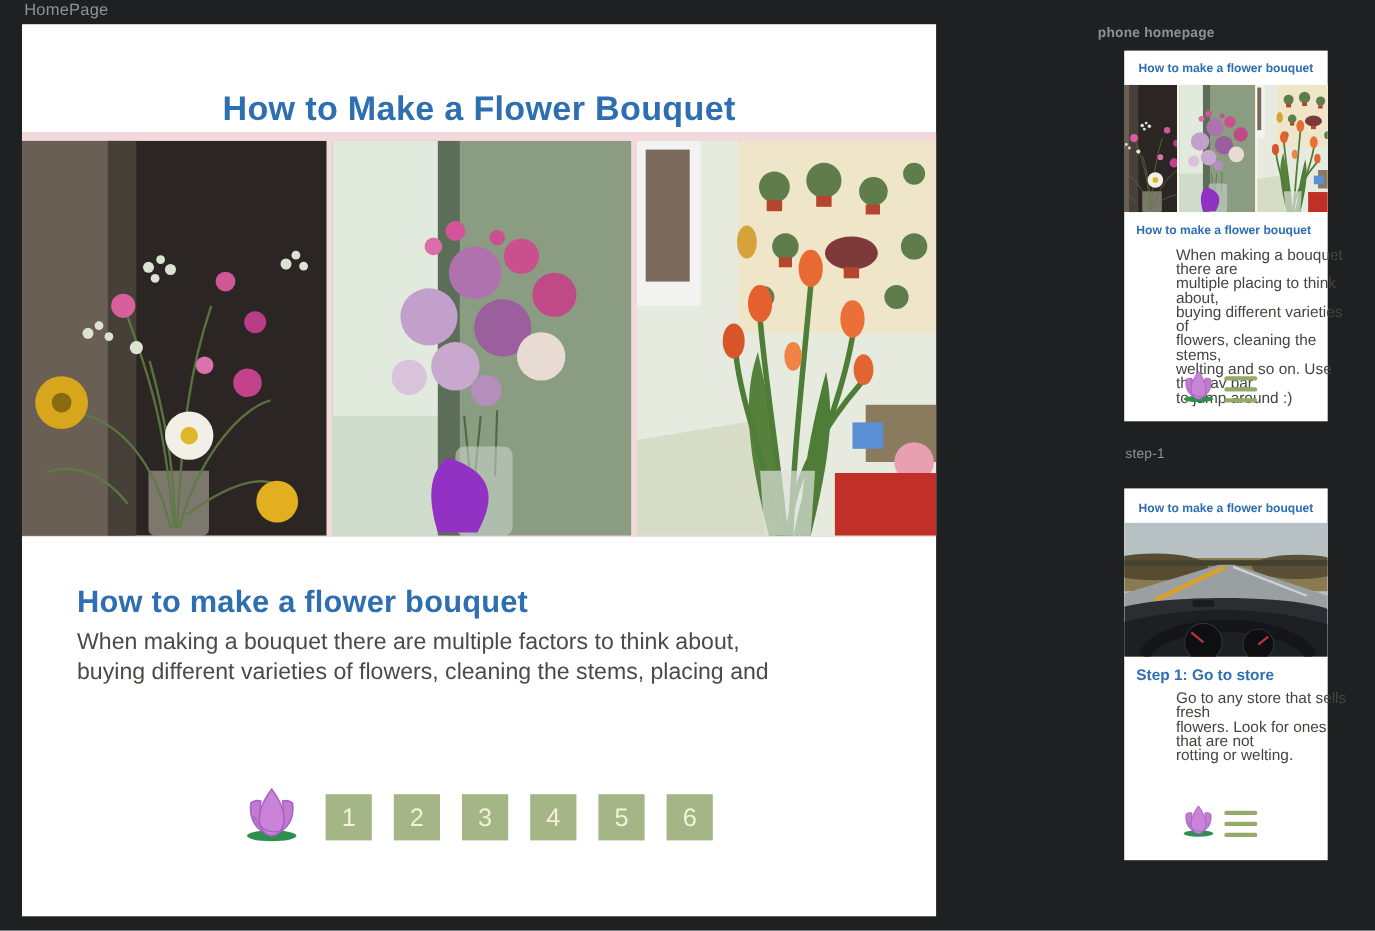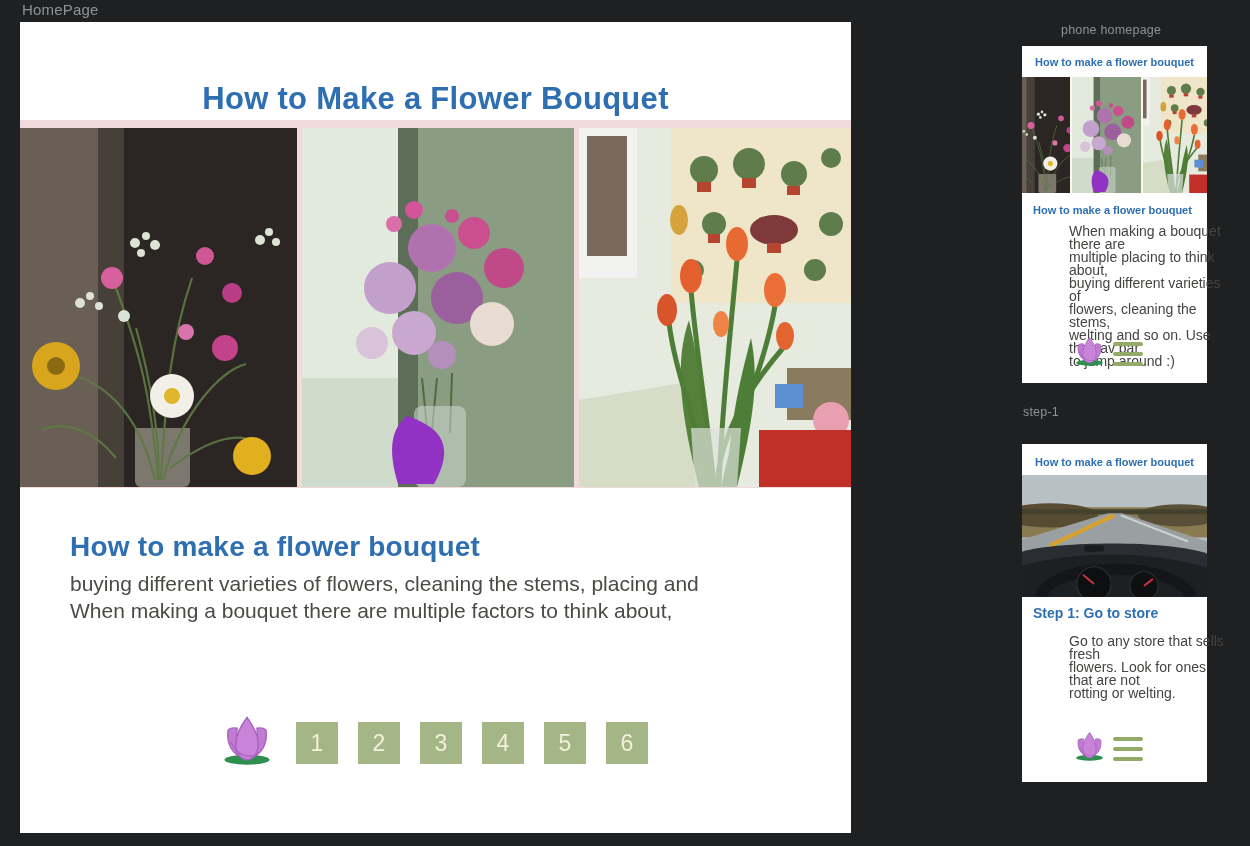--- a/index.html
+++ b/index.html
@@ -213,43 +213,43 @@
       <path d="M51 17 C53 32 47 44 32 49 C40 39 43 28 41 15 C45 14 49 15 51 17 Z" fill="#c27bd3" stroke="#a763c0" stroke-width="1.6"></path>
       <path d="M30 3 C39 15 44 28 42 38 C40 46 35 50 30 50 C25 50 20 46 18 38 C16 28 21 15 30 3 Z" fill="#c983d8" stroke="#a763c0" stroke-width="1.6"></path>
       <path d="M12 30 C18 43 27 48.5 40 45" fill="none" stroke="#a763c0" stroke-width="1.4"></path>
     </symbol>
   </defs>
 </svg>
 
 <div>
 
   <div class="frame-label" style="left:22px;top:1px;font-size:15px;">HomePage</div>
-  <div class="frame-label" style="left:1061px;top:23px;">phone homepage</div>
+  <div class="frame-label" style="left:998px;top:23px;font-weight:bold;">phone homepage</div>
   <div class="frame-label" style="left:1023px;top:405px;">step-1</div>
 
   <section class="frame f-home">
     <h1 class="hp-title">How to Make a Flower Bouquet</h1>
 
     <div class="photo-row">
       <svg class="photo p1" viewBox="0 0 277 359" preserveAspectRatio="none">
           <use href="#ph-wild"></use>
         </svg>
       <svg class="photo p2" viewBox="0 0 272 359" preserveAspectRatio="none">
           <use href="#ph-purple"></use>
         </svg>
       <svg class="photo p3" viewBox="0 0 272 359" preserveAspectRatio="none">
           <use href="#ph-tulip"></use>
         </svg>
     </div>
 
     <h2 class="hp-heading">How to make a flower bouquet</h2>
 
     <div class="hp-para">
+      <div>When making a bouquet there are multiple factors to think about,</div>
       <div>buying different varieties of flowers, cleaning the stems, placing and</div>
-      <div>When making a bouquet there are multiple factors to think about,</div>
     </div>
 
     <svg class="hp-lotus" viewBox="0 0 60 56">
         <use href="#ic-lotus"></use>
       </svg>
 
     <nav class="nav-squares">
       <button class="nav-sq">1</button>
       <button class="nav-sq">2</button>
       <button class="nav-sq">3</button>
@@ -297,21 +297,21 @@
 
   <section class="frame f-phone f-step1">
     <div class="p-title" style="top:12px">How to make a flower bouquet</div>
 
     <svg class="step-photo" width="185" height="122" viewBox="0 0 185 121" preserveAspectRatio="none">
         <use href="#ph-drive"></use>
       </svg>
 
     <div class="p-heading" style="top:161px;font-size:14px">Step 1: Go to store</div>
 
-    <div class="p-para" style="top:191px">
+    <div class="p-para" style="top:184px">
       <div>Go to any store that sells fresh</div>
       <div>flowers. Look for ones that are not</div>
       <div>rotting or welting.</div>
     </div>
 
     <svg class="p-lotus" style="left:51px;top:287px" viewBox="0 0 60 56">
         <use href="#ic-lotus"></use>
       </svg>
     <div class="hamburger" style="left:91px;top:293px">
       <div class="bar"></div>

